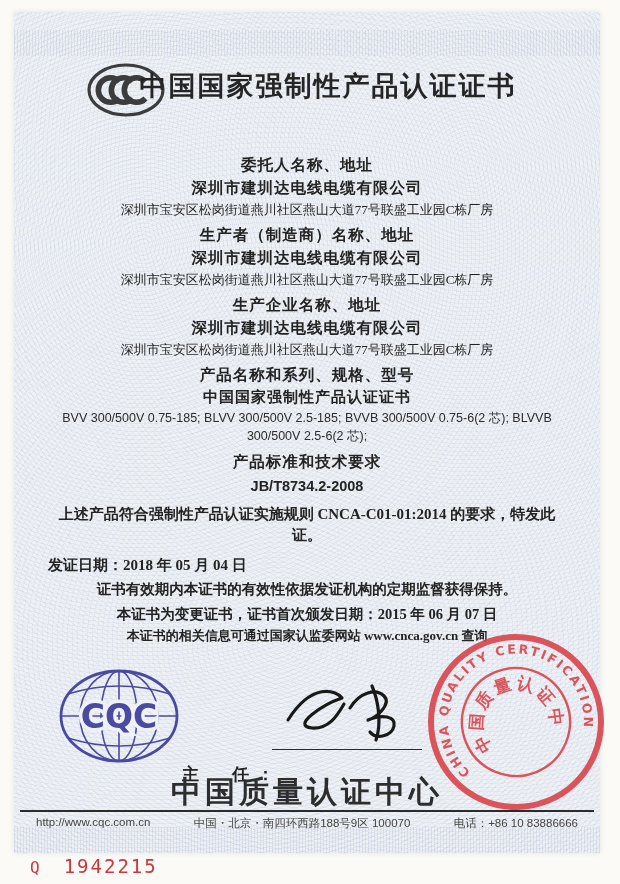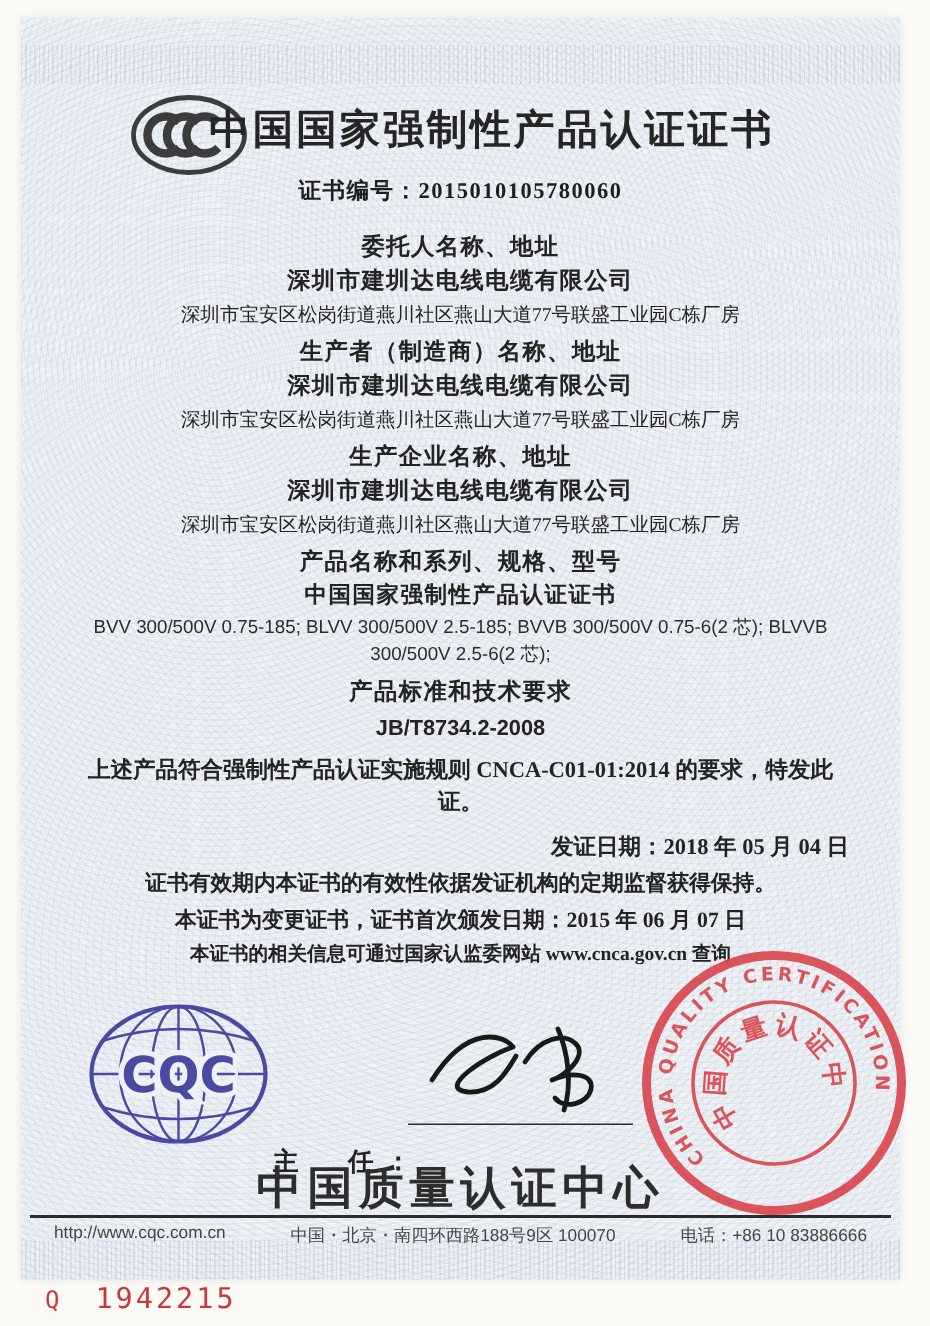--- a/index.html
+++ b/index.html
@@ -39,21 +39,21 @@
   .main{
     position:absolute;left:34px;right:34px;top:136px;text-align:center;line-height:1.25;
   }
   .sec-heading{font-size:15.5px;font-weight:700;margin-top:7px;letter-spacing:1px;}
   .company{font-size:15.5px;font-weight:600;margin-top:4px;letter-spacing:1px;}
   .addr{font-size:13px;font-weight:500;margin-top:4px;}
   .product{font-size:15px;font-weight:600;margin-top:4px;letter-spacing:1px;}
   .models{font-size:12.5px;margin-top:3px;line-height:1.4;font-family:"Liberation Sans","DejaVu Sans",sans-serif;color:#2c2c2c;}
   .standard{font-size:14.5px;margin-top:5px;font-family:"Liberation Sans","DejaVu Sans",sans-serif;font-weight:600;}
   .statement{font-size:15px;font-weight:700;margin-top:9px;line-height:1.4;}
-  .dates{margin-top:10px;font-size:15px;font-weight:700;display:flex;justify-content:flex-end;gap:34px;}
+  .dates{margin-top:10px;font-size:15px;font-weight:700;display:flex;justify-content:flex-start;gap:34px;}
   .note{font-size:14.5px;font-weight:700;margin-top:6px;}
   .note-small{font-size:13px;font-weight:700;margin-top:5px;}
   
   .cqc-logo{position:absolute;left:42px;top:652px;}
   .director{position:absolute;left:168px;top:751px;font-size:17px;font-weight:700;letter-spacing:8px;}
   .sig-line{position:absolute;left:258px;top:737px;width:150px;border-bottom:1.6px solid #2c2c2c;}
   .signature{position:absolute;left:258px;top:662px;}
   .stamp{position:absolute;left:410px;top:618px;width:184px;height:184px;transform:rotate(-22deg);opacity:.9;}
   .orgname{position:absolute;left:0;right:0;top:760px;text-align:center;font-size:30px;font-weight:600;letter-spacing:4px;color:#2d2d2d;}
   .rule{position:absolute;left:6px;right:6px;top:798px;border-top:2px solid #2b2b2b;}
@@ -75,21 +75,20 @@
   <div class="header">
     <div class="ccc-logo">
       <svg width="80" height="56" viewBox="0 0 80 56">
         <ellipse cx="40" cy="28" rx="37" ry="25" fill="none" stroke="#3c3c3c" stroke-width="3.2"></ellipse>
         <path d="M 33.5,19.5 A 12.3,12.3 0 1 0 33.5,36.5" fill="none" stroke="#3c3c3c" stroke-width="5.6"></path>
         <path d="M 46.5,19.5 A 12.3,12.3 0 1 0 46.5,36.5" fill="none" stroke="#3c3c3c" stroke-width="5.6"></path>
         <path d="M 59.5,19.5 A 12.3,12.3 0 1 0 59.5,36.5" fill="none" stroke="#3c3c3c" stroke-width="5.6"></path>
       </svg>
     </div>
     <div class="title">中国国家强制性产品认证证书</div>
-    <div class="certno">证书编号：2015010105780060</div>
   </div>
 
   <div class="main">
     <div class="sec-heading">委托人名称、地址</div>
     <div class="company">深圳市建圳达电线电缆有限公司</div>
     <div class="addr">深圳市宝安区松岗街道燕川社区燕山大道77号联盛工业园C栋厂房</div>
 
     <div class="sec-heading">生产者（制造商）名称、地址</div>
     <div class="company">深圳市建圳达电线电缆有限公司</div>
     <div class="addr">深圳市宝安区松岗街道燕川社区燕山大道77号联盛工业园C栋厂房</div>

